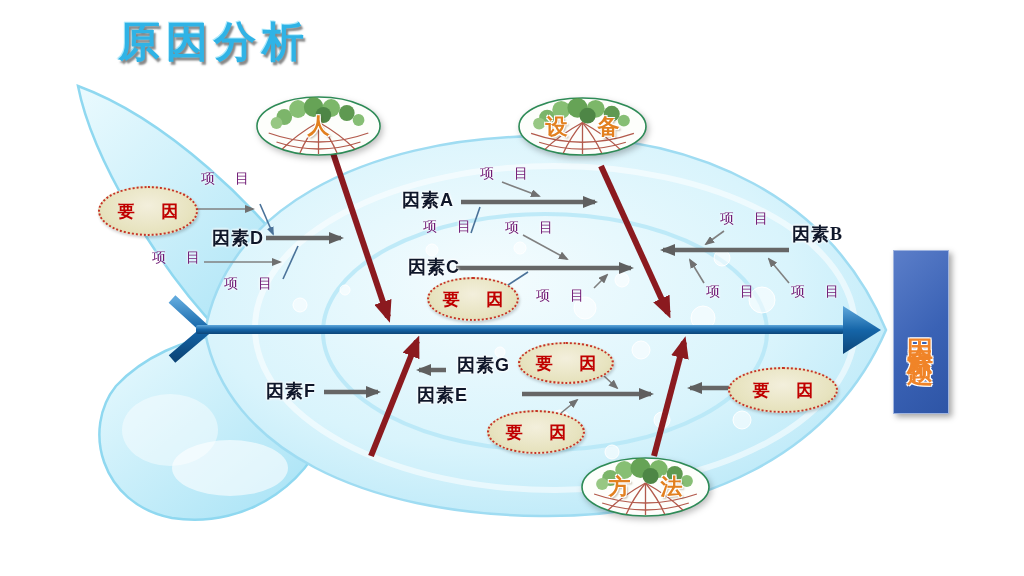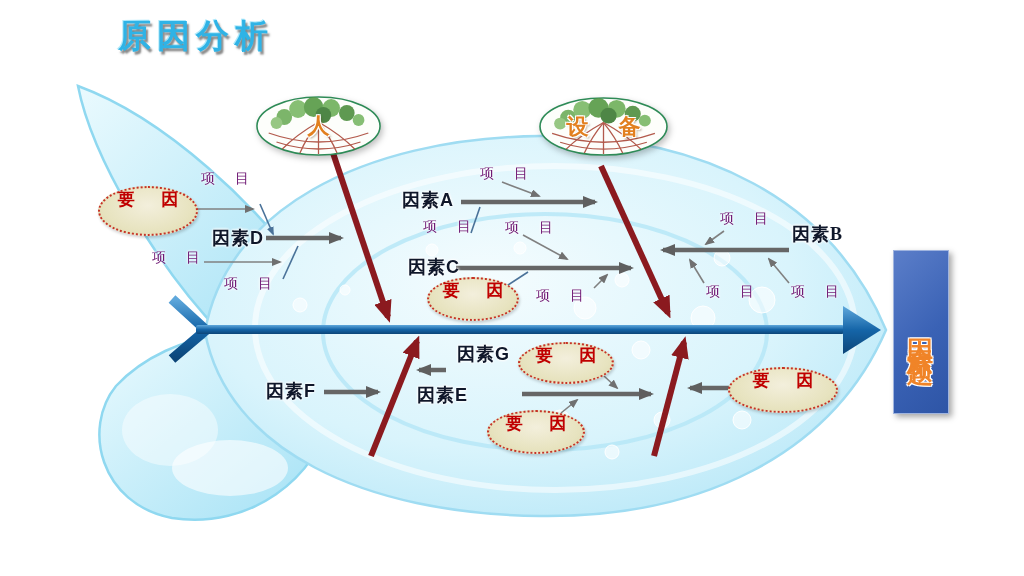--- a/index.html
+++ b/index.html
@@ -1,27 +1,27 @@
 <!DOCTYPE html>
 <html><head>
 <meta charset="utf-8">
 <style>
   html,body{margin:0;padding:0;background:#ffffff;}
   .slide{position:relative;width:1024px;height:576px;background:#ffffff;overflow:hidden;
          font-family:"Liberation Sans","DejaVu Sans",sans-serif;}
   .art{position:absolute;left:0;top:0;width:1024px;height:576px;}
   .t{position:absolute;white-space:nowrap;}
-  .title{left:118px;top:14px;font-size:33px;font-weight:bold;color:#2FB3E6;letter-spacing:6px;
+  .title{left:118px;top:14px;font-size:42px;font-weight:bold;color:#2FB3E6;letter-spacing:6px;
          text-shadow:2px 3px 2px rgba(115,115,115,.85), -1px -1px 0 #aee9fb;}
   .factor{font-weight:bold;font-size:18px;color:#0f172a;letter-spacing:1px;
           text-shadow:0 0 3px #fff,0 0 3px #fff,0 0 3px #fff;}
   .item{font-size:14px;color:#701a75;letter-spacing:8px;text-shadow:0 0 3px #fff,0 0 3px #fff;}
   .kc{position:absolute;border:2px dotted #C63326;border-radius:50%;
       background:radial-gradient(ellipse at 50% 38%,#F3EFDC 0%,#E7E3BF 65%,#DBD7AC 100%);
-      display:flex;align-items:flex-start;justify-content:center;box-shadow:1px 2px 3px rgba(0,0,0,.18);}
+      display:flex;align-items:center;justify-content:center;box-shadow:1px 2px 3px rgba(0,0,0,.18);}
   .kc span{font-weight:bold;font-size:17px;color:#C00000;letter-spacing:11px;margin-right:-11px;}
   .bubble{position:absolute;}
   .bubble svg{position:absolute;left:0;top:0;width:100%;height:100%;filter:drop-shadow(2px 3px 3px rgba(0,0,0,.25));}
   .blabel{position:absolute;left:0;top:0;right:0;bottom:0;display:flex;align-items:center;justify-content:center;
           font-weight:bold;font-size:22px;color:#E2801F;letter-spacing:12px;margin-right:-12px;
           text-shadow:-1px -1px 0 #fff,1px -1px 0 #fff,-1px 1px 0 #fff,1px 1px 0 #fff,2px 2px 2px rgba(90,60,20,.35);}
   .headbox{position:absolute;left:893px;top:250px;width:54px;height:162px;
            background:linear-gradient(135deg,#5B7EC9 0%,#3A62B5 55%,#2E55A6 100%);
            border:1px solid #9FB4DF;box-shadow:3px 3px 6px rgba(0,0,0,.35);
            display:flex;align-items:center;justify-content:center;}
@@ -171,34 +171,40 @@
   <div class="kc" style="left:728px;top:367px;width:106px;height:42px;">
     <span>要 因</span>
     </div>
 
   <div class="bubble" style="left:255px;top:95px;width:127px;height:62px;">
     <svg viewBox="0 0 130 62" preserveAspectRatio="none">
         <use href="#bubbleArt"></use>
       </svg>
     <div class="blabel">人</div>
   </div>
-  <div class="bubble" style="left:538px;top:96px;width:131px;height:61px;">
+  <div class="bubble" style="left:517px;top:96px;width:131px;height:61px;">
     <svg viewBox="0 0 130 62" preserveAspectRatio="none">
         <use href="#bubbleArt"></use>
       </svg>
     <div class="blabel">设 备</div>
+  </div>
+  <div class="bubble" style="left:580px;top:456px;width:131px;height:62px;">
+    <svg viewBox="0 0 130 62" preserveAspectRatio="none">
+        <use href="#bubbleArt"></use>
+      </svg>
+    <div class="blabel">方 法</div>
   </div>
 
   <div class="t factor" style="left:402px;top:188px;">因素A</div>
   <div class="t factor" style="left:792px;top:222px;font-family:Liberation Serif, serif;">因素B</div>
   <div class="t factor" style="left:408px;top:255px;">因素C</div>
   <div class="t factor" style="left:181px;top:226px;margin-left:31px;">因素D</div>
   <div class="t factor" style="left:417px;top:383px;">因素E</div>
   <div class="t factor" style="left:266px;top:379px;">因素F</div>
-  <div class="t factor" style="left:441px;top:342px;padding-left:16px;">因素G</div>
+  <div class="t factor" style="left:441px;top:353px;padding-left:16px;">因素G</div>
 
   <div class="t item" style="left:201px;top:170px;">项 目</div>
   <div class="t item" style="left:152px;top:249px;">项 目</div>
   <div class="t item" style="left:224px;top:275px;">项 目</div>
   <div class="t item" style="left:480px;top:165px;">项 目</div>
   <div class="t item" style="left:423px;top:218px;">项 目</div>
   <div class="t item" style="left:505px;top:219px;">项 目</div>
   <div class="t item" style="left:536px;top:287px;">项 目</div>
   <div class="t item" style="left:720px;top:210px;">项 目</div>
   <div class="t item" style="left:706px;top:283px;">项 目</div>

